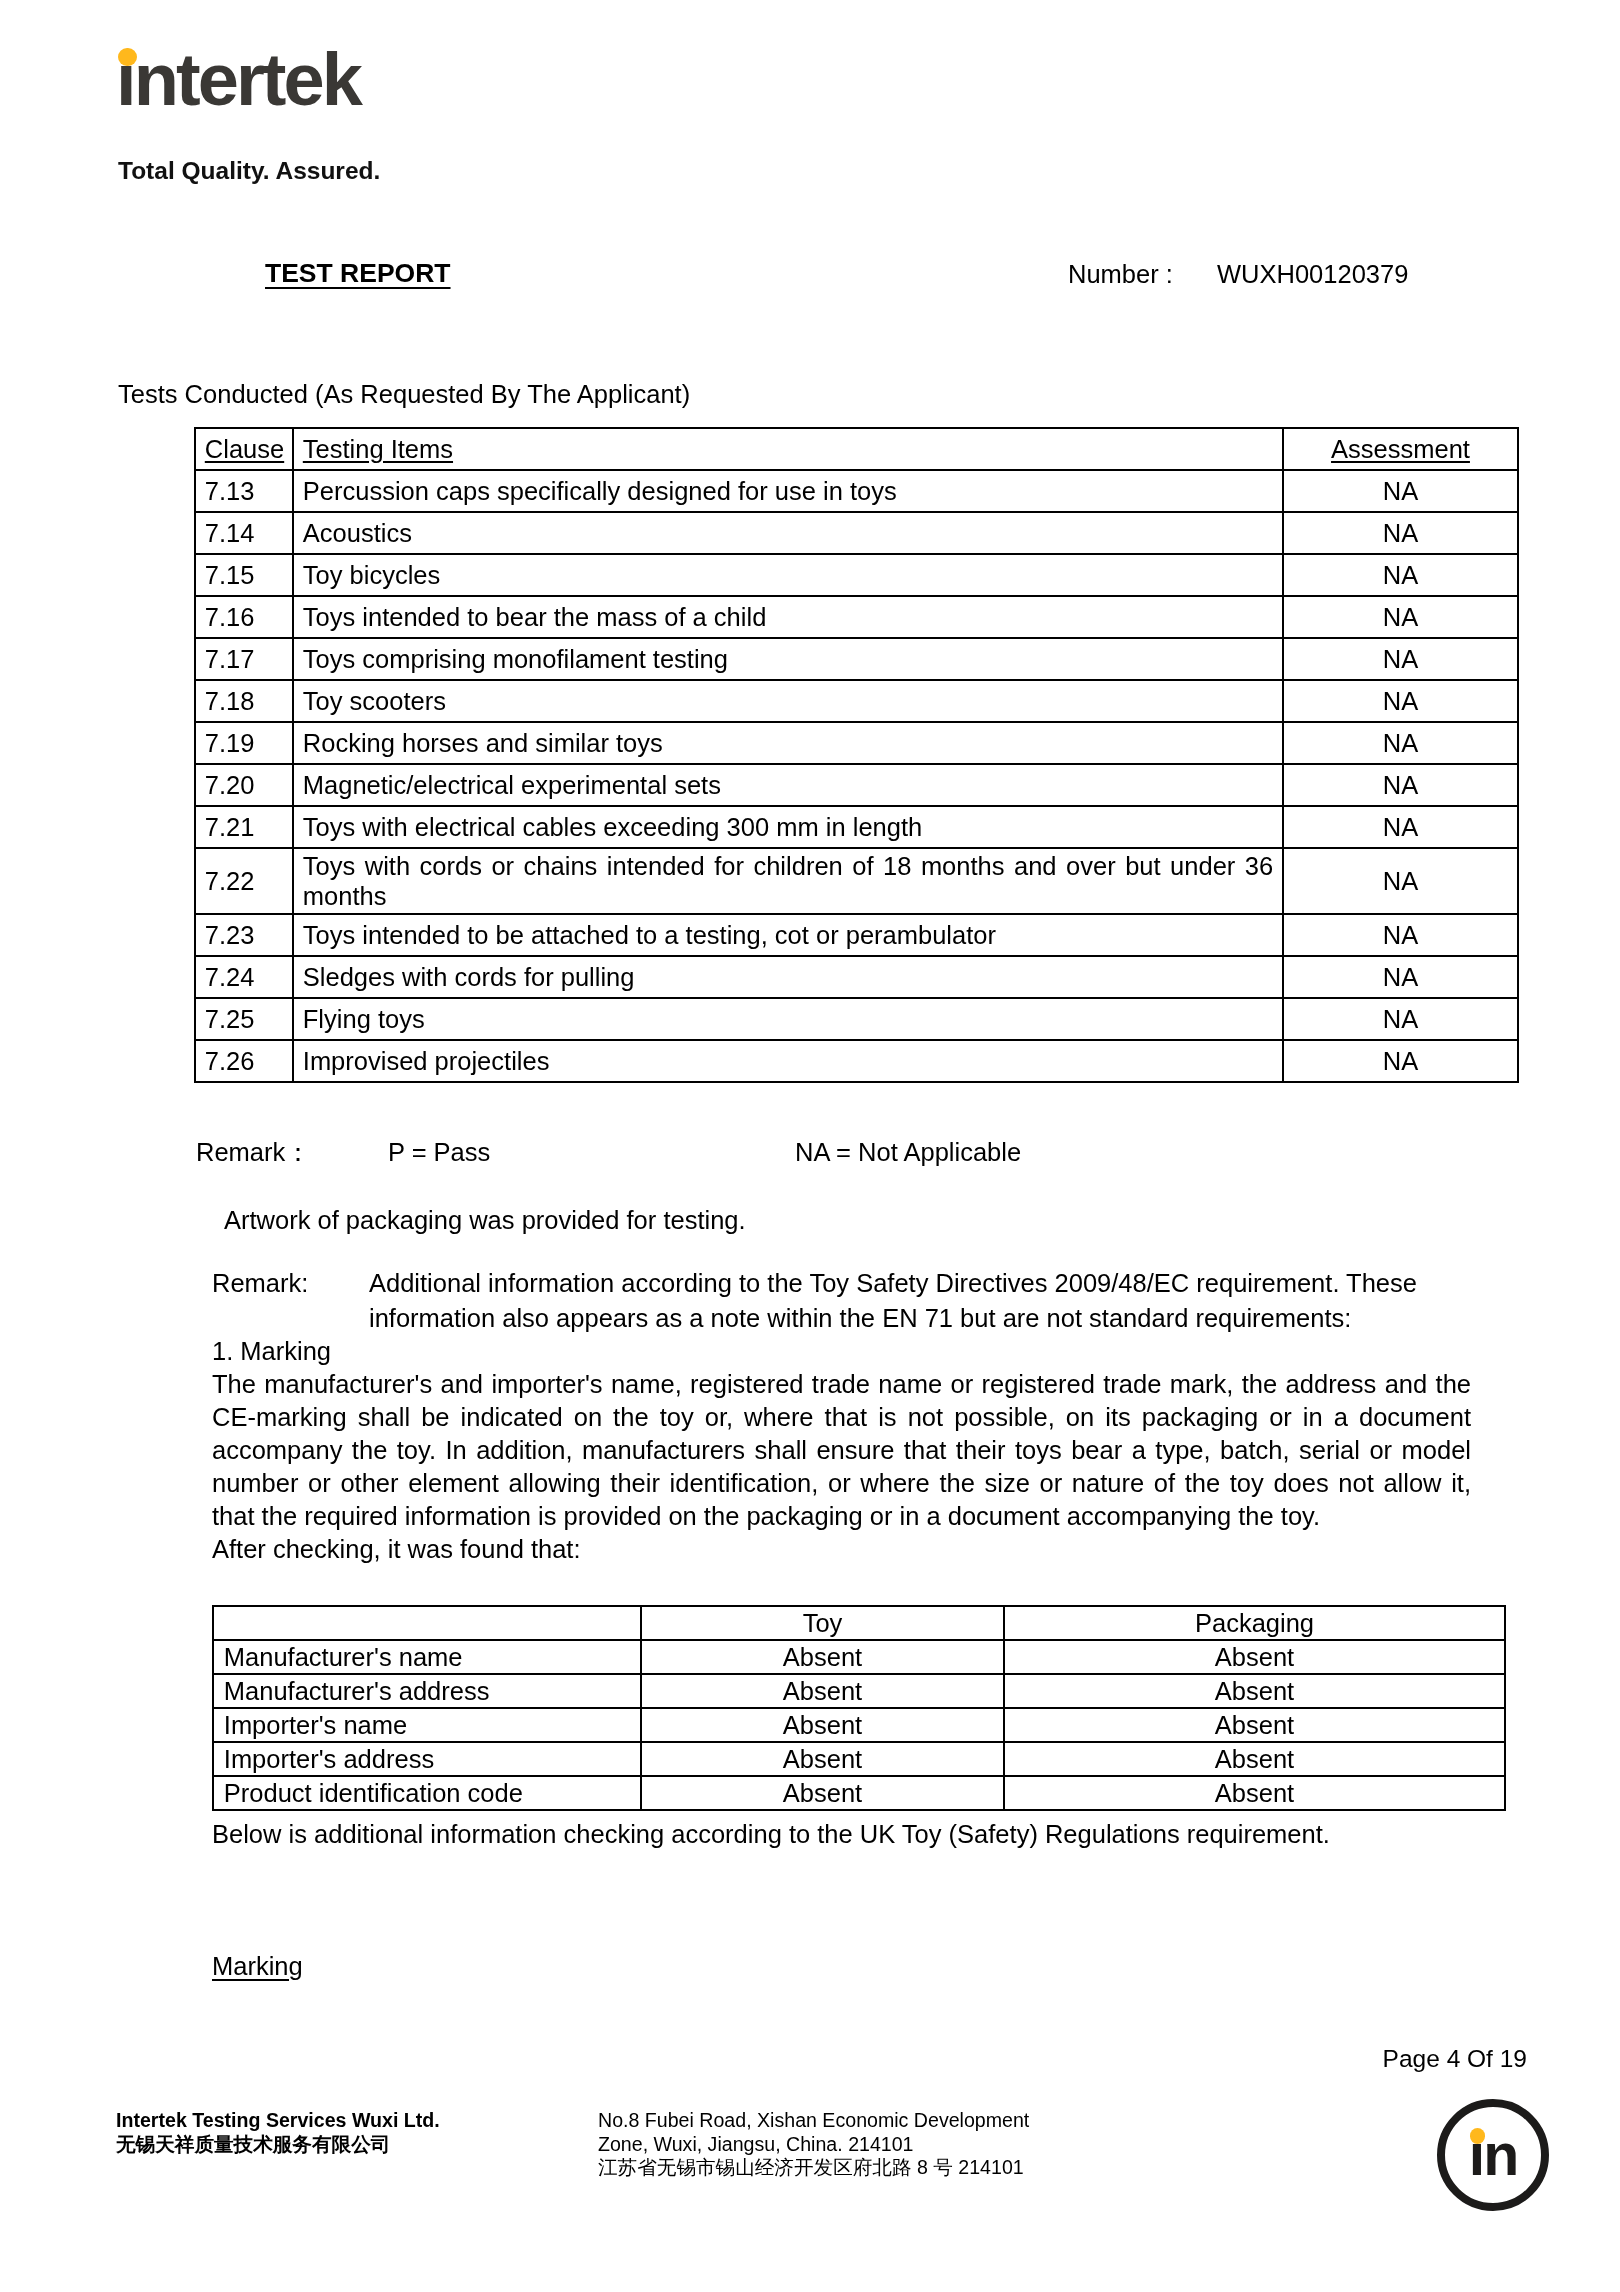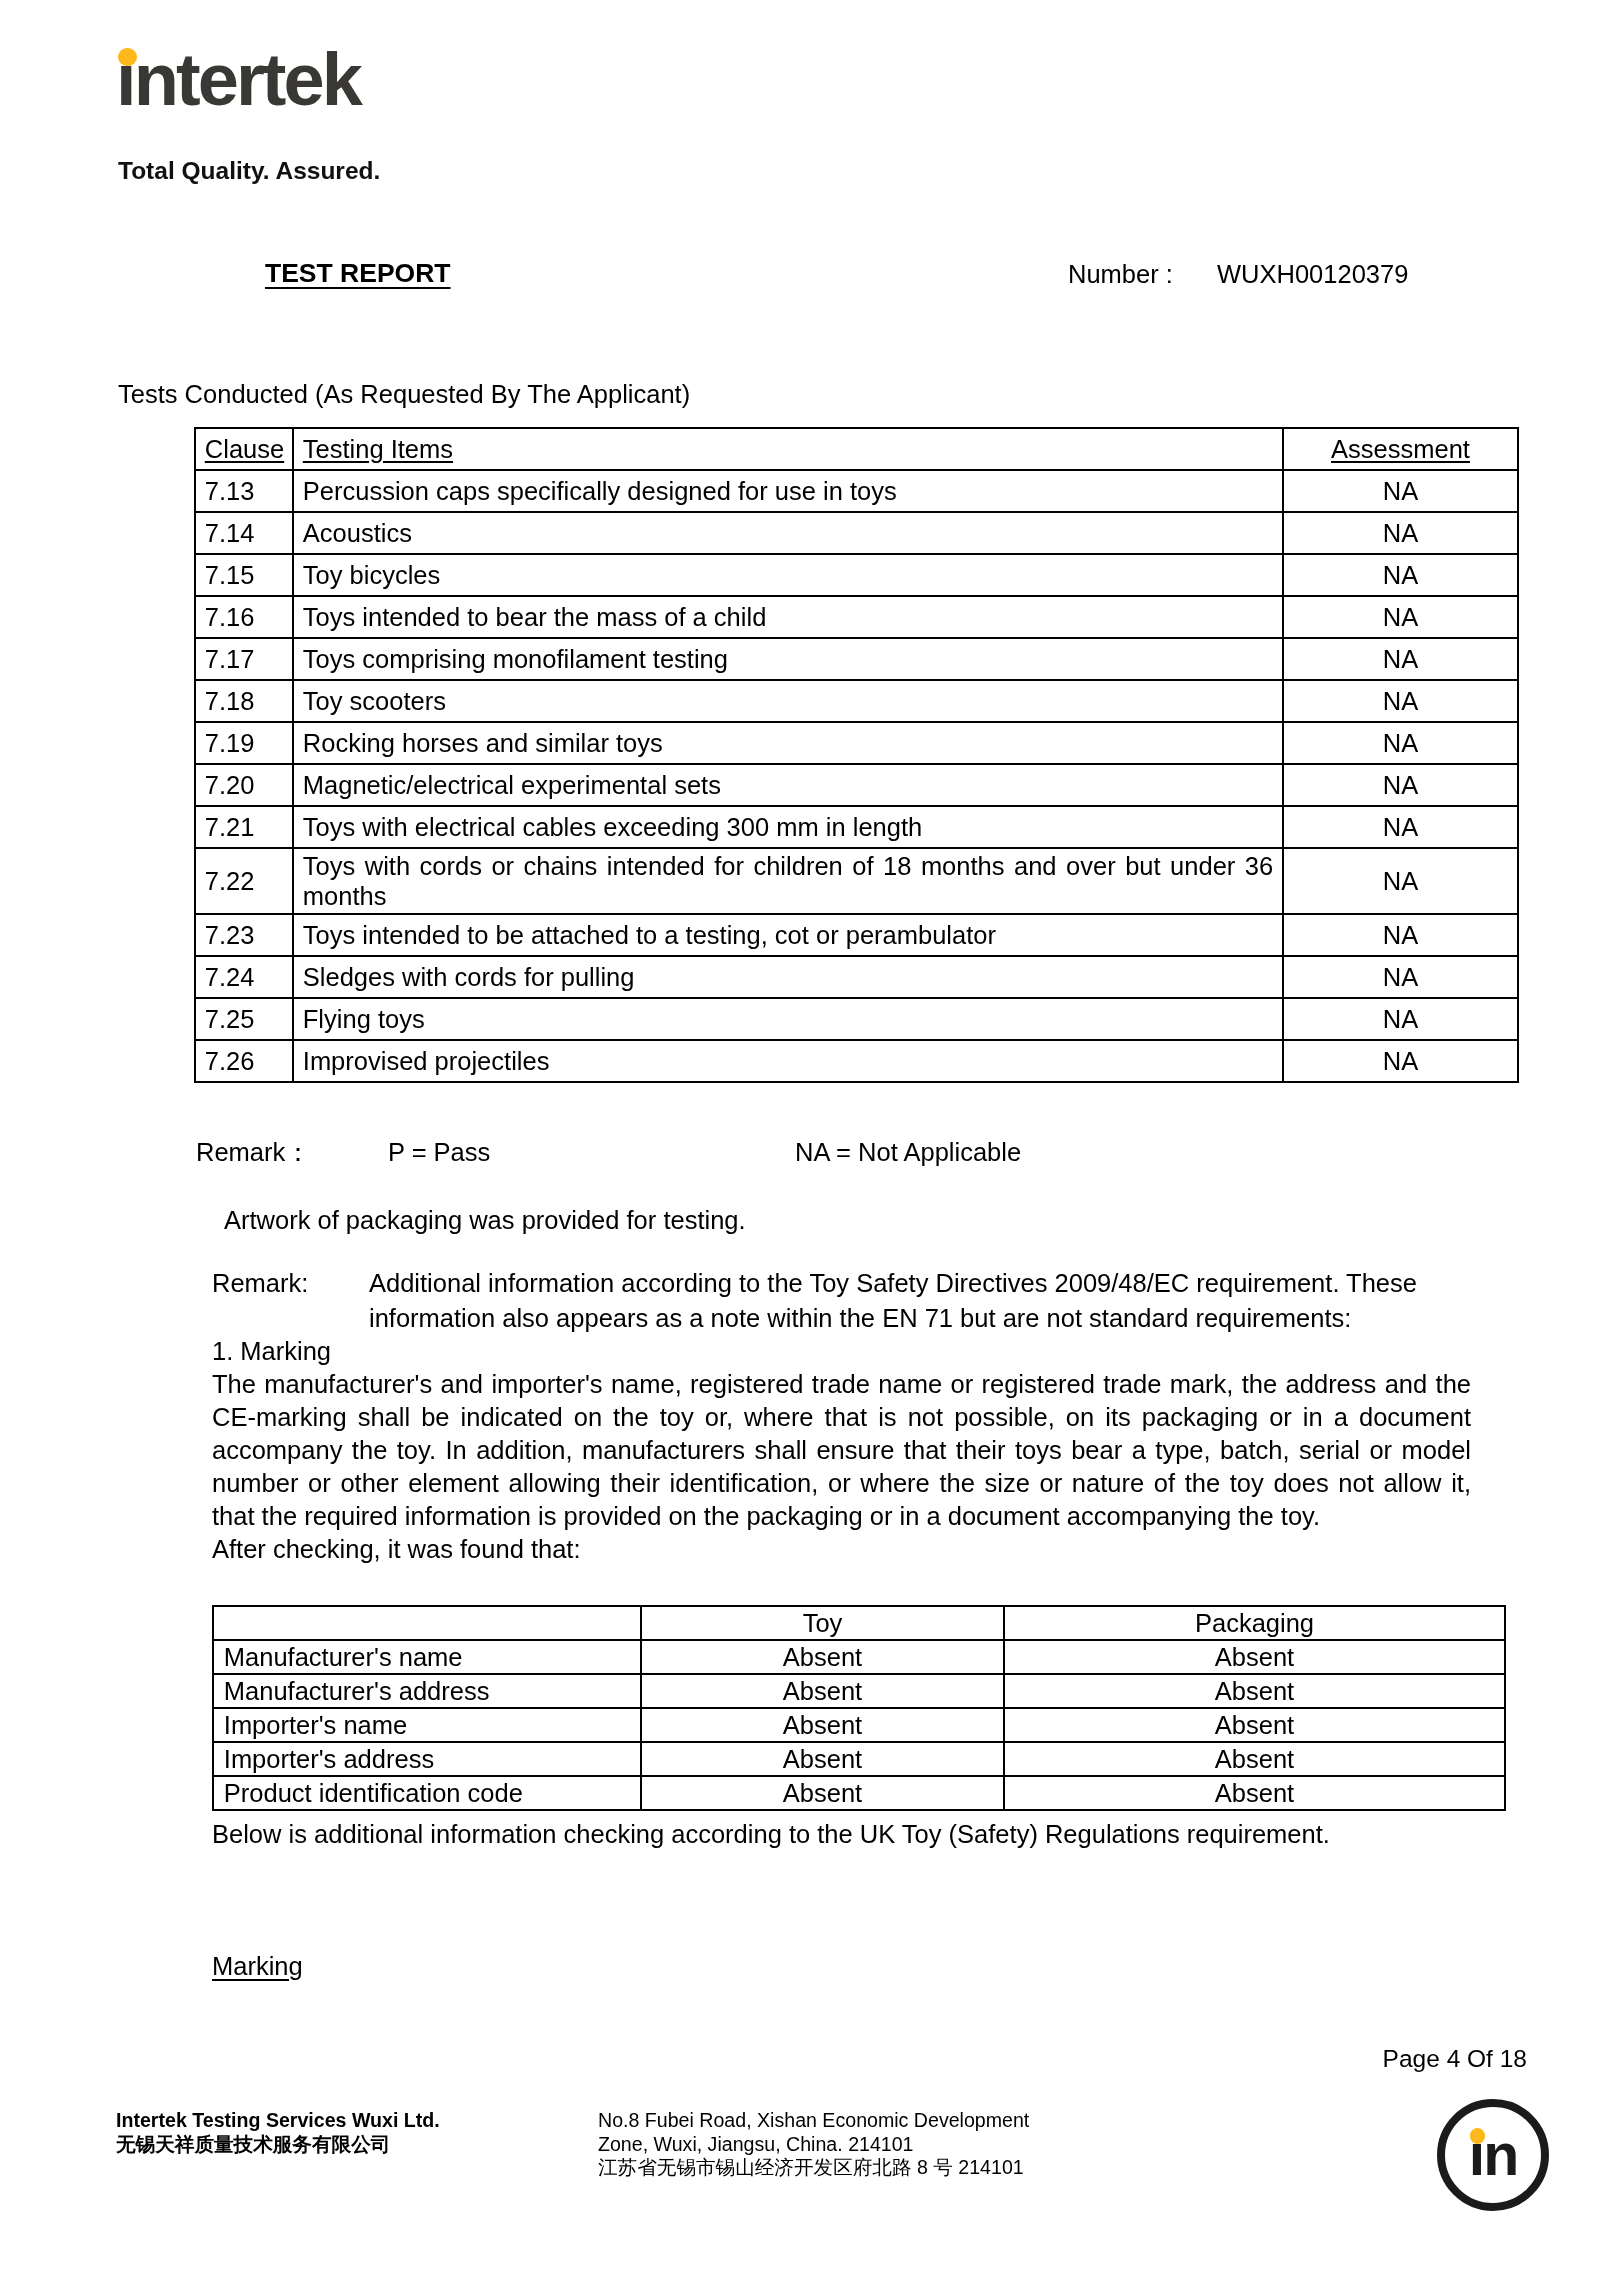--- a/index.html
+++ b/index.html
@@ -268,21 +268,21 @@
         <td>Product identification code</td>
         <td class="td-center">Absent</td>
         <td class="td-center">Absent</td>
       </tr>
     </tbody>
   </table>
 
   <div class="uk-note">Below is additional information checking according to the UK Toy (Safety) Regulations requirement.</div>
   <div class="marking-heading">Marking</div>
 
-  <div class="page-number">Page 4 Of 18</div>
+  <div class="page-number">Page 4 Of 19</div>
 
   <div class="f-col f-col1">
     <div>Intertek Testing Services Wuxi Ltd.</div>
     <div>无锡天祥质量技术服务有限公司</div>
   </div>
   <div class="f-col f-col2">
     <div>No.8 Fubei Road, Xishan Economic Development</div>
     <div>Zone, Wuxi, Jiangsu, China. 214101</div>
     <div>江苏省无锡市锡山经济开发区府北路 8 号 214101</div>
   </div>

